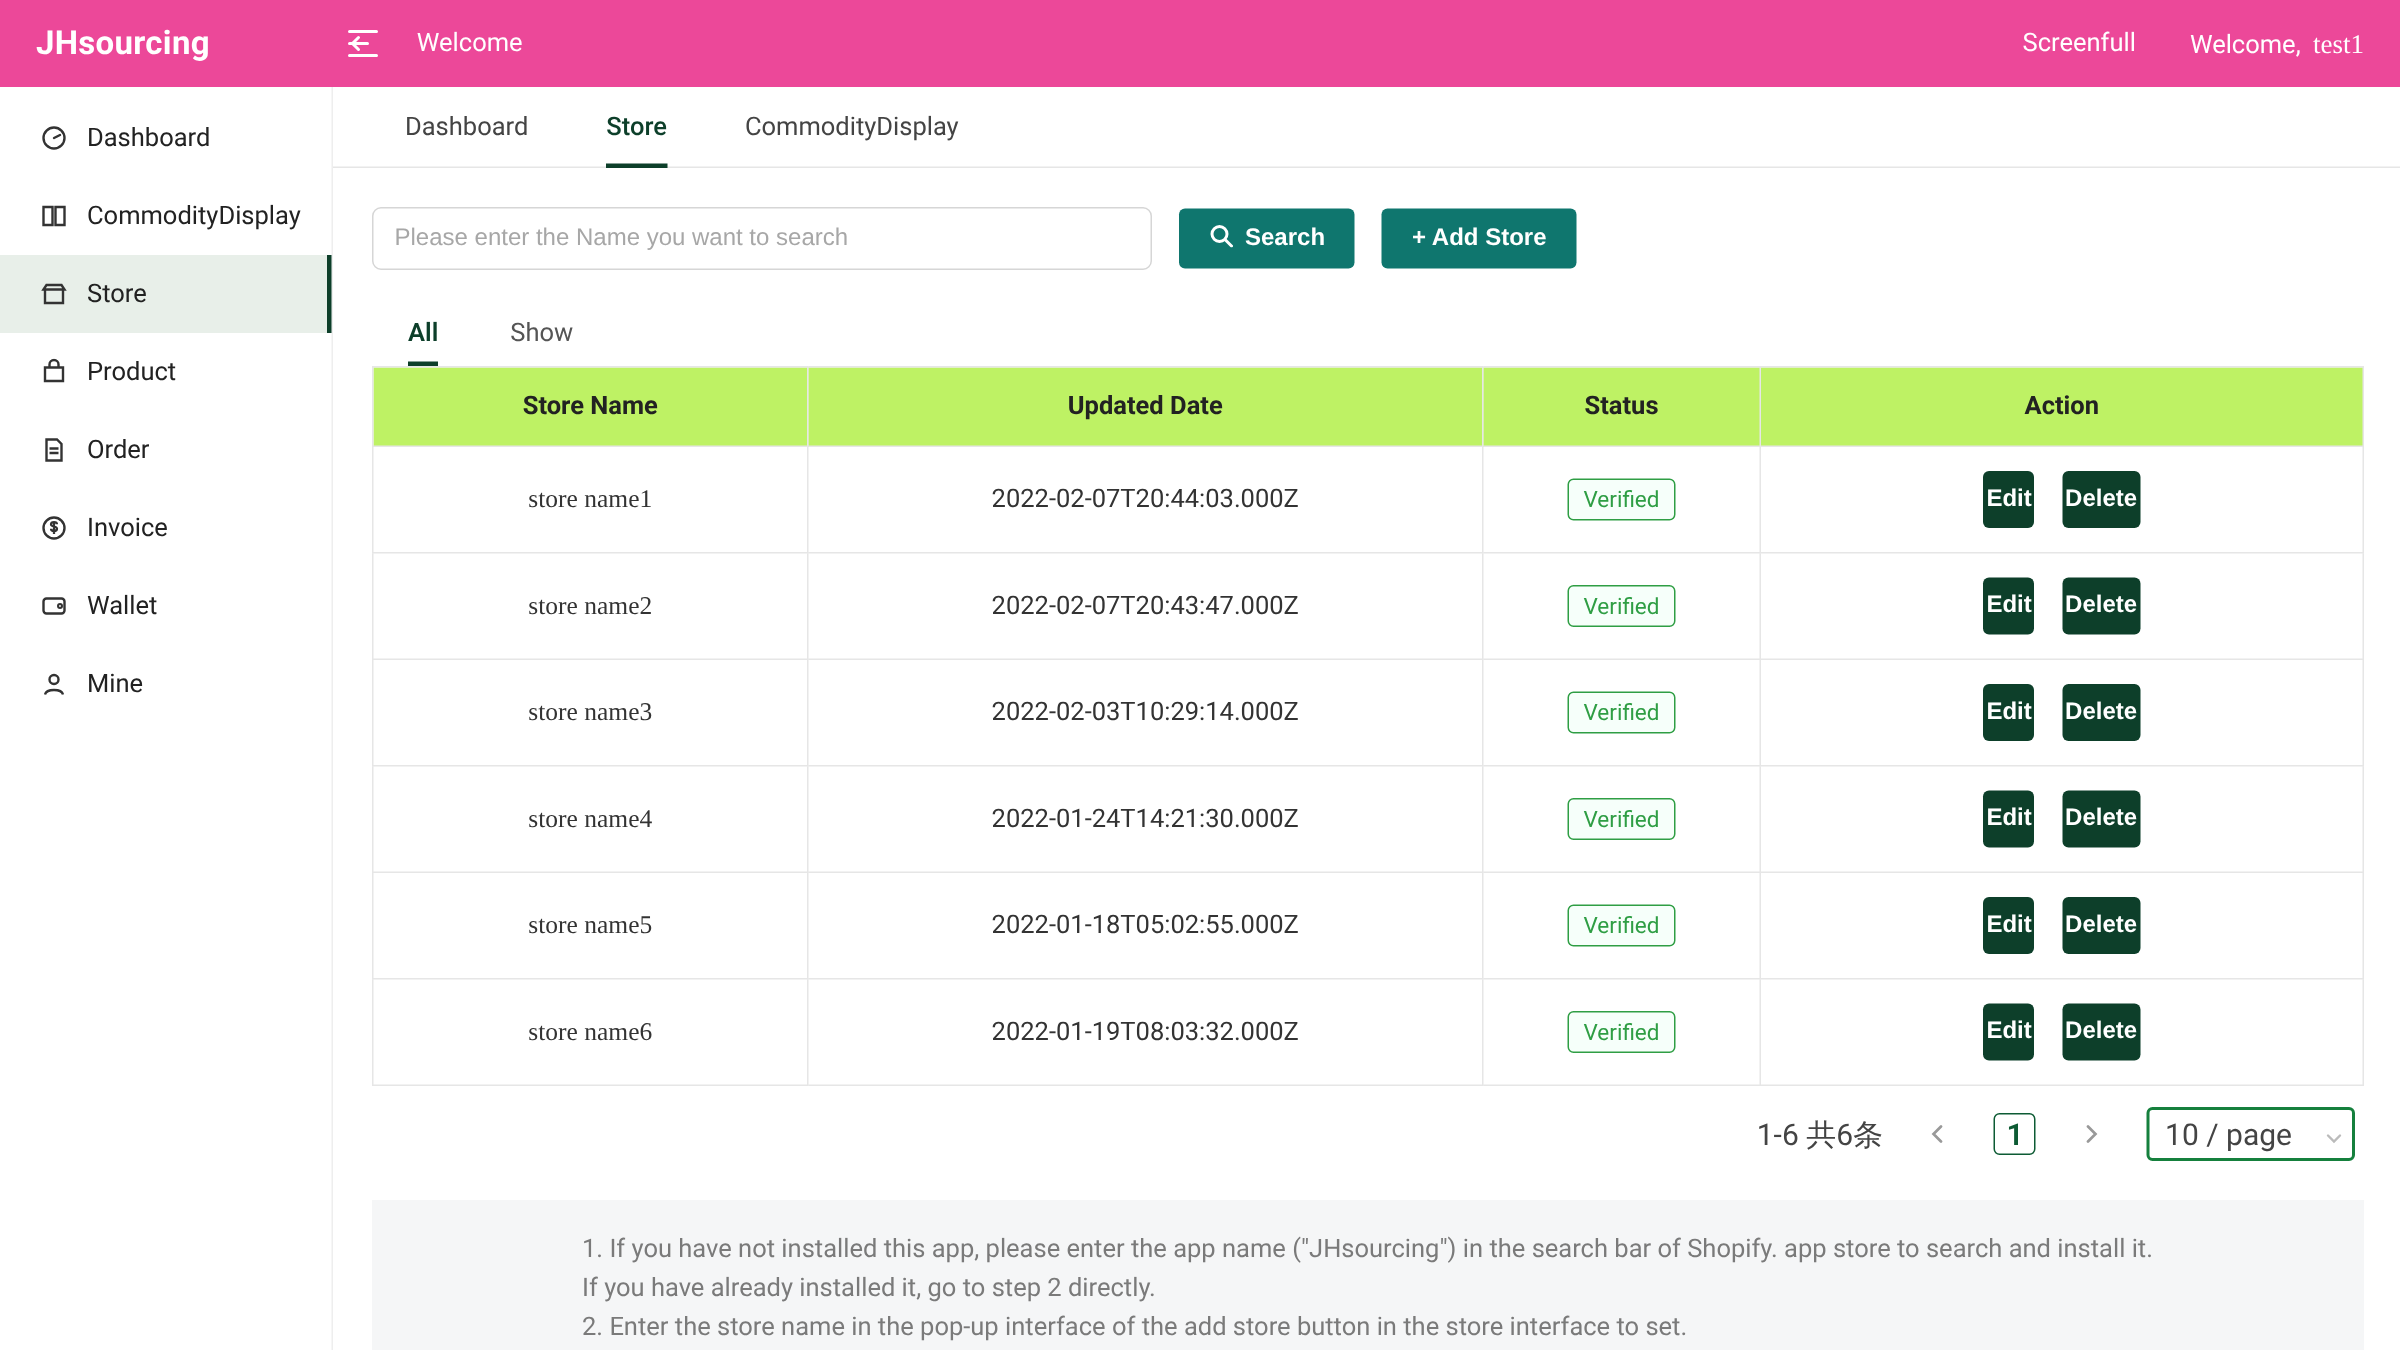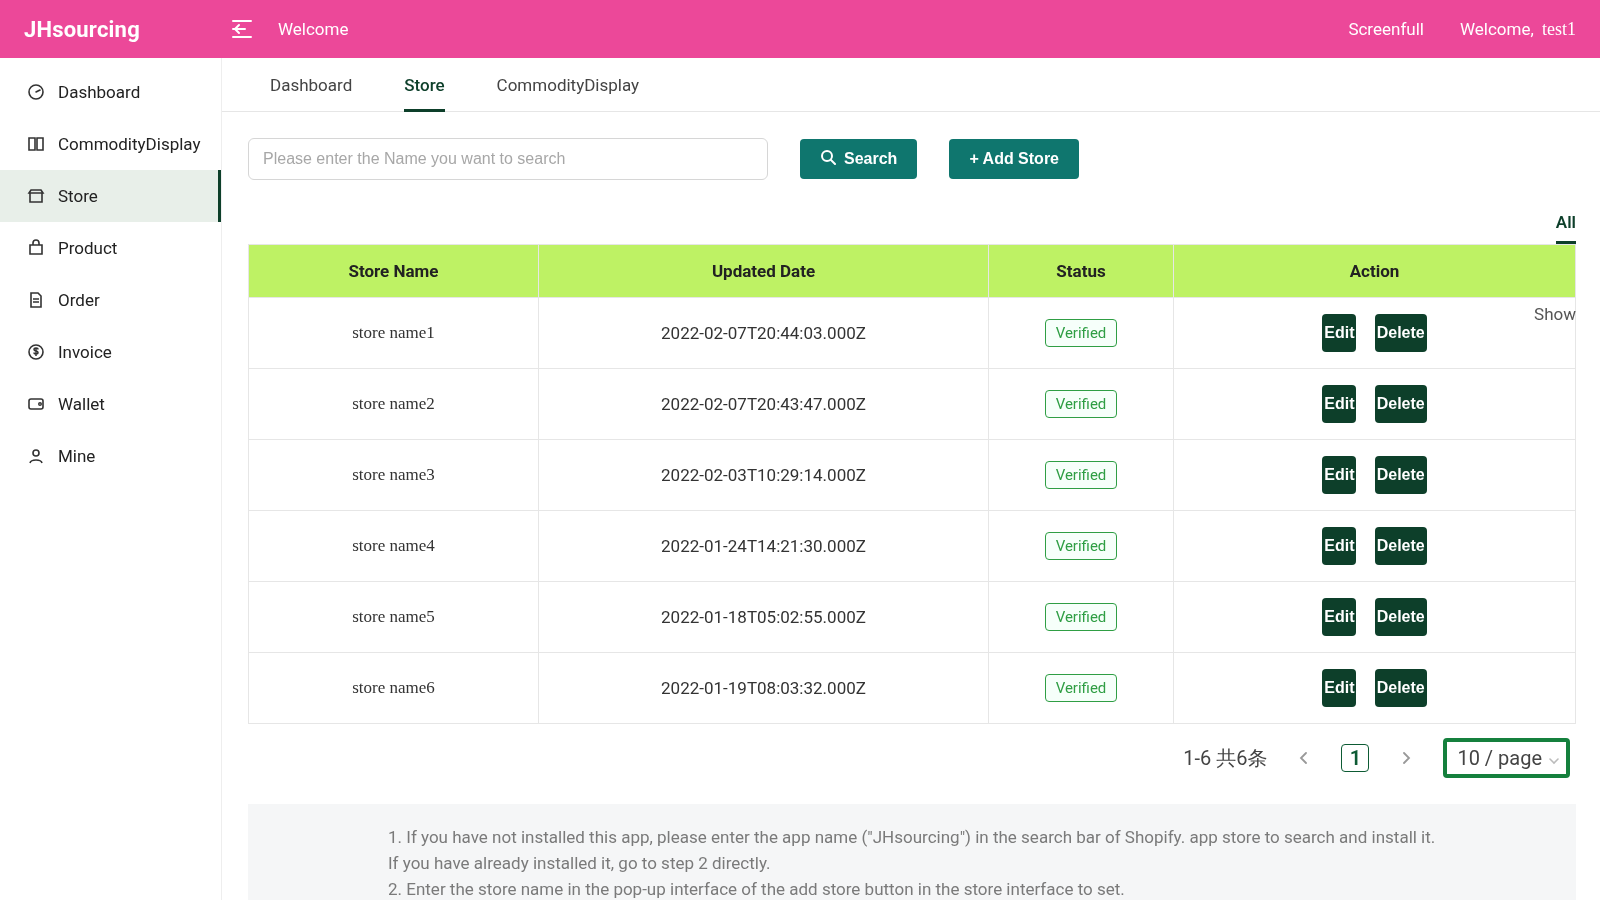--- a/index.html
+++ b/index.html
@@ -20,41 +20,41 @@
   .side-item.active { background: #e8efe9; border-right: 3px solid #0d3f2a; color: #222; }
   .side-ico { width: 20px; height: 20px; margin-right: 12px; display: inline-flex; align-items: center; justify-content: center; }
   .side-ico svg { stroke: #333; }
 
   .main { flex: 1; display: flex; flex-direction: column; }
   .tabbar { height: 54px; display: flex; align-items: center; padding-left: 48px; border-bottom: 1px solid #e6e6e6; gap: 52px; }
   .tab { font-size: 17px; color: #444; height: 54px; line-height: 54px; cursor: pointer; }
   .tab.active { color: #0d3f2a; border-bottom: 3px solid #0d3f2a; font-weight: 500; }
 
   .content { padding: 26px 24px 0 26px; }
-  .searchrow { display: flex; align-items: center; gap: 32px; margin-bottom: 20px; }
+  .searchrow { display: flex; align-items: center; gap: 18px; margin-bottom: 20px; }
   .search-input { width: 520px; height: 42px; border: 1px solid #d6d6d6; border-radius: 6px; padding: 0 14px; font-size: 16px; color: #333; }
   .search-input::placeholder { color: #a7a7a7; }
   .btn-primary { background: #0f766e; color: #fff; border: none; height: 40px; padding: 0 20px; border-radius: 4px; font-size: 16px; font-weight: 600; display: inline-flex; align-items: center; gap: 8px; cursor: pointer; }
 
-  .subtabs { display: flex; align-items: flex-end; gap: 48px; margin-left: 12px; border-bottom: 0 solid #eee; height: 44px; flex-direction: column; }
+  .subtabs { display: flex; align-items: flex-end; gap: 48px; margin-left: 24px; border-bottom: 0 solid #eee; height: 44px; }
   .subtab { font-size: 17px; color: #555; height: 44px; line-height: 44px; cursor: pointer; }
   .subtab.active { color: #0d3f2a; border-bottom: 3px solid #0d3f2a; font-weight: 600; }
 
   table.grid { width: 100%; border-collapse: collapse; border: 1px solid #e6e6e6; }
   table.grid th { background: #bef264; font-weight: 700; font-size: 17px; color: #222; padding: 16px 8px; border: 1px solid #e6e6e6; text-align: center; }
   table.grid td { font-size: 17px; color: #333; padding: 16px 8px; border: 1px solid #e6e6e6; text-align: center; vertical-align: middle; }
   .store-name-cell { font-family: Georgia, "Times New Roman", serif; font-size: 19px; color: #333; }
   .badge-verified { display: inline-block; color: #2f9e44; border: 1px solid #2f9e44; padding: 4px 10px; border-radius: 4px; font-size: 15px; background: #f6fffa; }
   .action-btn { background: #0d3f2a; color: #fff; border: none; height: 38px; padding: 0 2px; border-radius: 4px; font-size: 16px; font-weight: 600; cursor: pointer; }
   .action-del { margin-left: 14px; }
 
   .pager { display: flex; align-items: center; justify-content: flex-end; gap: 26px; margin-top: 14px; margin-right: 6px; font-size: 20px; color: #444; }
   .pager-nav { width: 22px; height: 22px; display: inline-flex; align-items: center; justify-content: center; cursor: pointer; color: #888; }
   .page-num { width: 28px; height: 28px; border: 1px solid #0d5b34; border-radius: 4px; display: inline-flex; align-items: center; justify-content: center; color: #0d5b34; font-weight: 600; }
-  .page-size { border: 4px solid #15803d; border-radius: 4px; padding: 4px 24px 4px 10px; position: relative; cursor: pointer; }
+  .page-size { border: 2px solid #15803d; border-radius: 4px; padding: 4px 40px 4px 10px; position: relative; cursor: pointer; }
   .page-size-caret { position: absolute; right: 6px; top: 6px; color: #aaa; }
 
   .hint-block { background: #f5f6f7; margin-top: 26px; padding: 20px 140px; color: #7a7a7a; font-size: 17px; line-height: 26px; }
 </style>
 </head>
 <body>
 
 <div class="topbar">
   <div class="logo">JHsourcing</div>
   <div class="menu-toggle">

